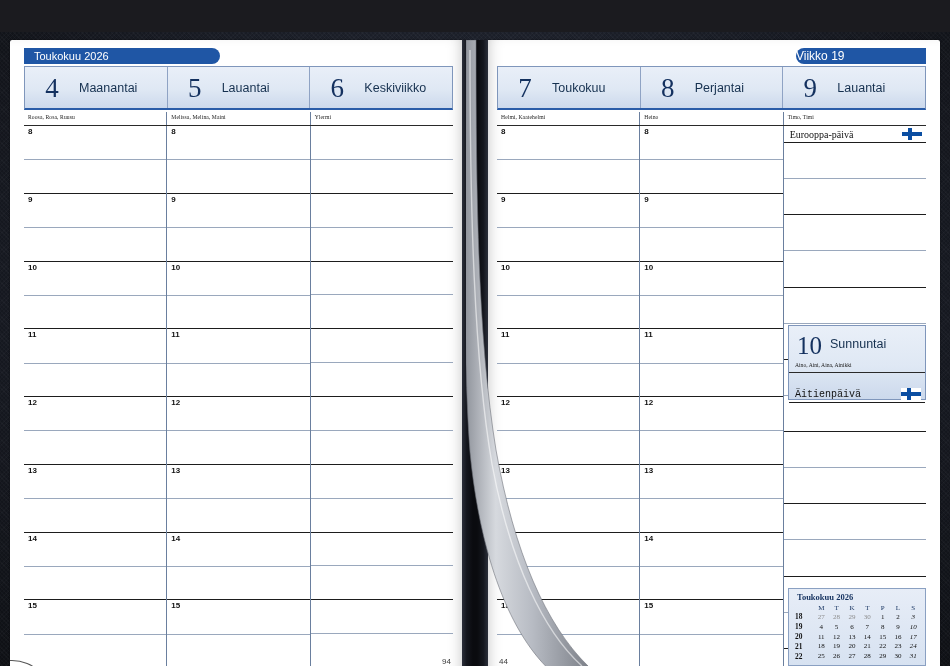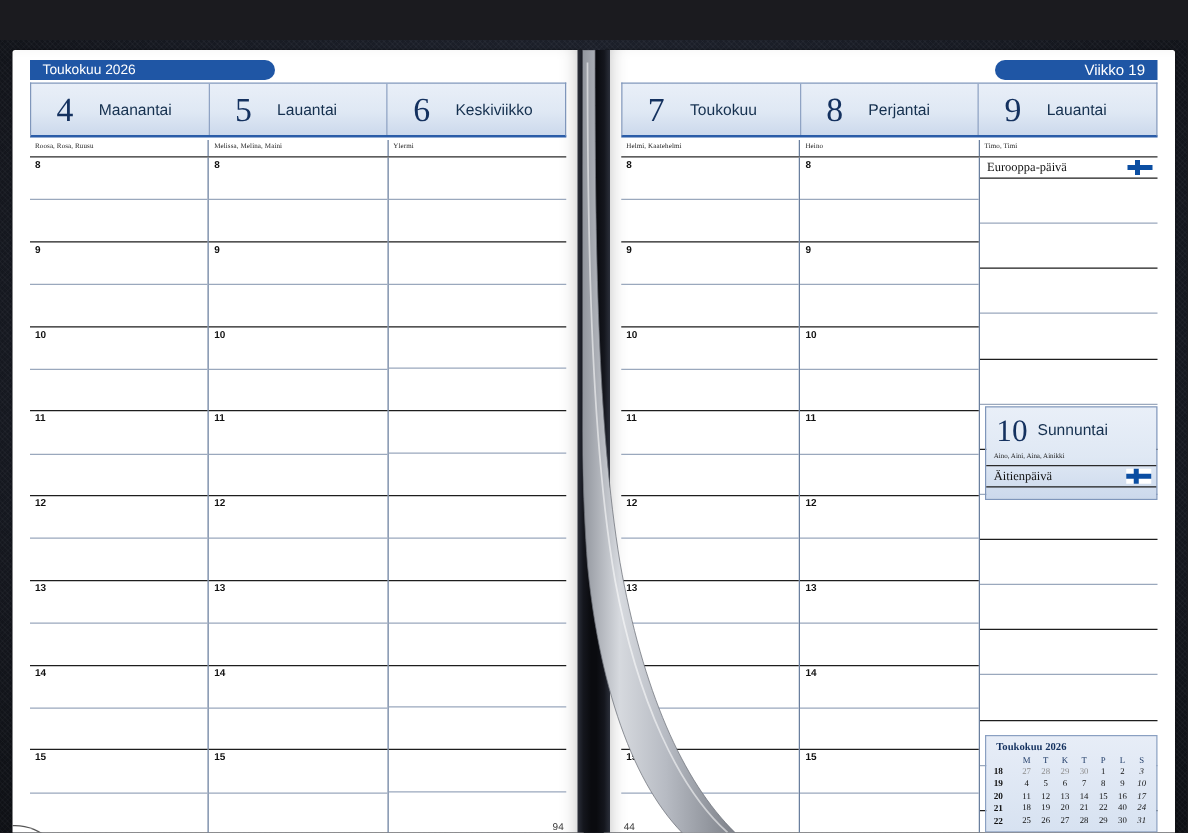--- a/index.html
+++ b/index.html
@@ -56,21 +56,20 @@
   .banner.month {
     left: 14px; width: 196px;
     border-radius: 0 9px 9px 0;
     padding-left: 10px;
     justify-content: flex-start;
   }
   .banner.week {
     right: 14px; width: 130px;
     border-radius: 9px 0 0 9px;
     padding-right: 10px;
-    justify-content: flex-end;
     font-size: 12px;
   }
 
   
   .dayhead-row {
     position: absolute; top: 26px; height: 44px;
     left: 14px; right: 14px;
     display: flex;
     background: linear-gradient(to bottom, #e9eff8 0%, #dfe8f4 55%, #ccd9ec 100%);
     border: 1px solid #7f96bb;
@@ -462,21 +461,21 @@
             </div>
         </div>
       </div>
 
       <div class="sunday-box">
         <div class="sunday-head">
           <span class="dnum">10</span>
           <span class="dname">Sunnuntai</span>
         </div>
         <div class="sunday-names">Aino, Aini, Aina, Ainikki</div>
-        <div class="event-row" style="position:relative;top:0;height:17px;border-bottom:1px solid #1d1d1d;background:transparent;">
+        <div class="event-row" style="position:relative;top:13px;height:17px;border-bottom:1px solid #1d1d1d;background:transparent;font-family:Liberation Mono, monospace;">
           <span>Äitienpäivä</span>
           <span class="flag"></span>
         </div>
       </div>
 
       <div class="minimonth">
         <div class="mm-title">Toukokuu 2026</div>
         <table>
           <thead>
               <tr id="mm-head">
@@ -521,21 +520,21 @@
                 <td>16</td>
                 <td class="sun">17</td>
               </tr>
               <tr>
                 <td class="wk">21</td>
                 <td>18</td>
                 <td>19</td>
                 <td>20</td>
                 <td>21</td>
                 <td>22</td>
-                <td>40</td>
+                <td>23</td>
                 <td class="sun">24</td>
               </tr>
               <tr>
                 <td class="wk">22</td>
                 <td>25</td>
                 <td>26</td>
                 <td>27</td>
                 <td>28</td>
                 <td>29</td>
                 <td>30</td>

